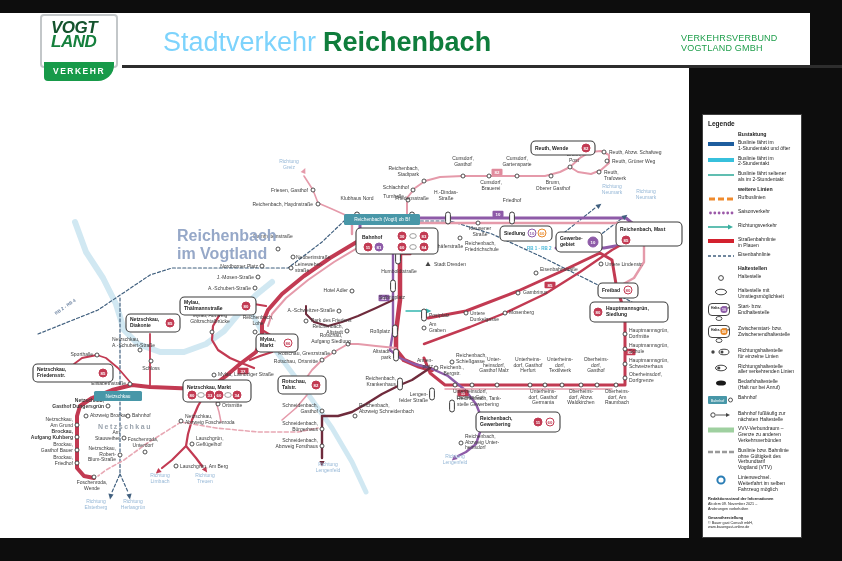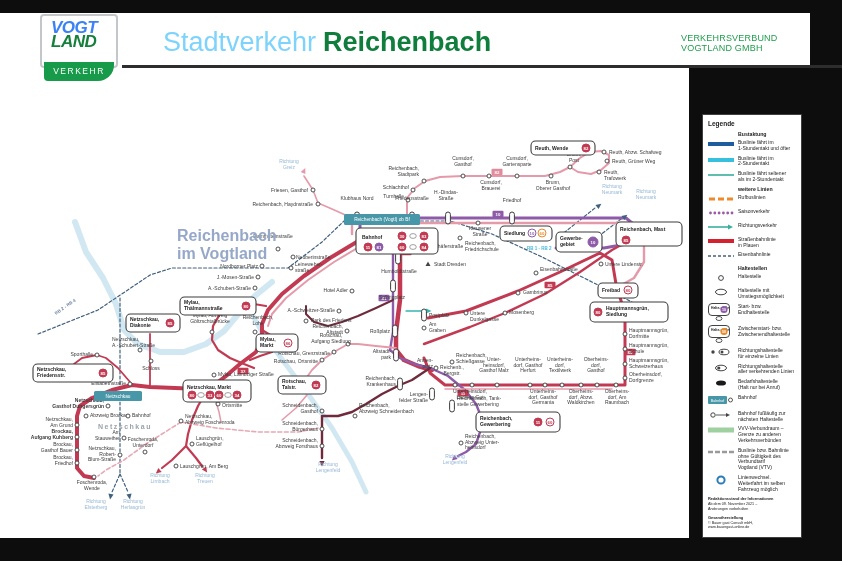--- a/index.html
+++ b/index.html
@@ -4,23 +4,23 @@
 <style>
   html,body{margin:0;padding:0}
   body{width:842px;height:561px;position:relative;background:#0d0d0d;overflow:hidden;
        font-family:"Liberation Sans",sans-serif;}
   .white-header{position:absolute;left:0;top:13px;width:810px;height:54px;background:#fff;z-index:1}
   .white-map{position:absolute;left:0;top:67px;width:689px;height:471px;background:#fff;z-index:1}
   .divider{position:absolute;left:122px;top:65px;width:720px;height:2.5px;background:#2d2d2d;z-index:4}
   .logo{position:absolute;left:40px;top:14px;width:74px;height:50px;background:#fff;
         border:2px solid #c3c7c9;border-radius:4px;z-index:6}
   .logo-text{padding:5px 0 0 9px;font-weight:bold;font-style:italic;font-size:17px;line-height:14px;letter-spacing:-0.5px}
-  .logo-top{color:#3b82f6}.logo-bottom{color:#15803d}
+  .logo-top{color:#14532d}.logo-bottom{color:#15803d}
   .logo-banner{position:absolute;left:44px;top:62px;width:70px;height:19px;background:#179a49;color:#fff;
-        font-weight:normal;font-size:8.5px;letter-spacing:1.5px;text-align:center;line-height:19px;
+        font-weight:bold;font-size:8.5px;letter-spacing:1.5px;text-align:center;line-height:19px;
         border-radius:0 0 16px 4px;z-index:7}
   .title{position:absolute;left:163px;top:27px;font-size:27px;z-index:5;white-space:nowrap}
   .title-reg{color:#7dd3fc}.title-bold{color:#0f7d3c;font-weight:bold;margin-left:7px}
   .org{position:absolute;left:681px;top:34px;font-size:9px;font-weight:normal;color:#1e9e4b;
        line-height:9.5px;letter-spacing:.2px;z-index:5}
   #map-svg{position:absolute;left:0;top:0;z-index:3}
   #legend{position:absolute;left:702px;top:114px;width:100px;height:424px;background:#fff;
           border:1px solid #3f3f3f;box-sizing:border-box;padding:5px 3px 4px 5px;z-index:8;
           font-size:5px;color:#222;overflow:hidden}
   .lg-title{font-size:6.5px;font-weight:bold;margin-bottom:4px}

